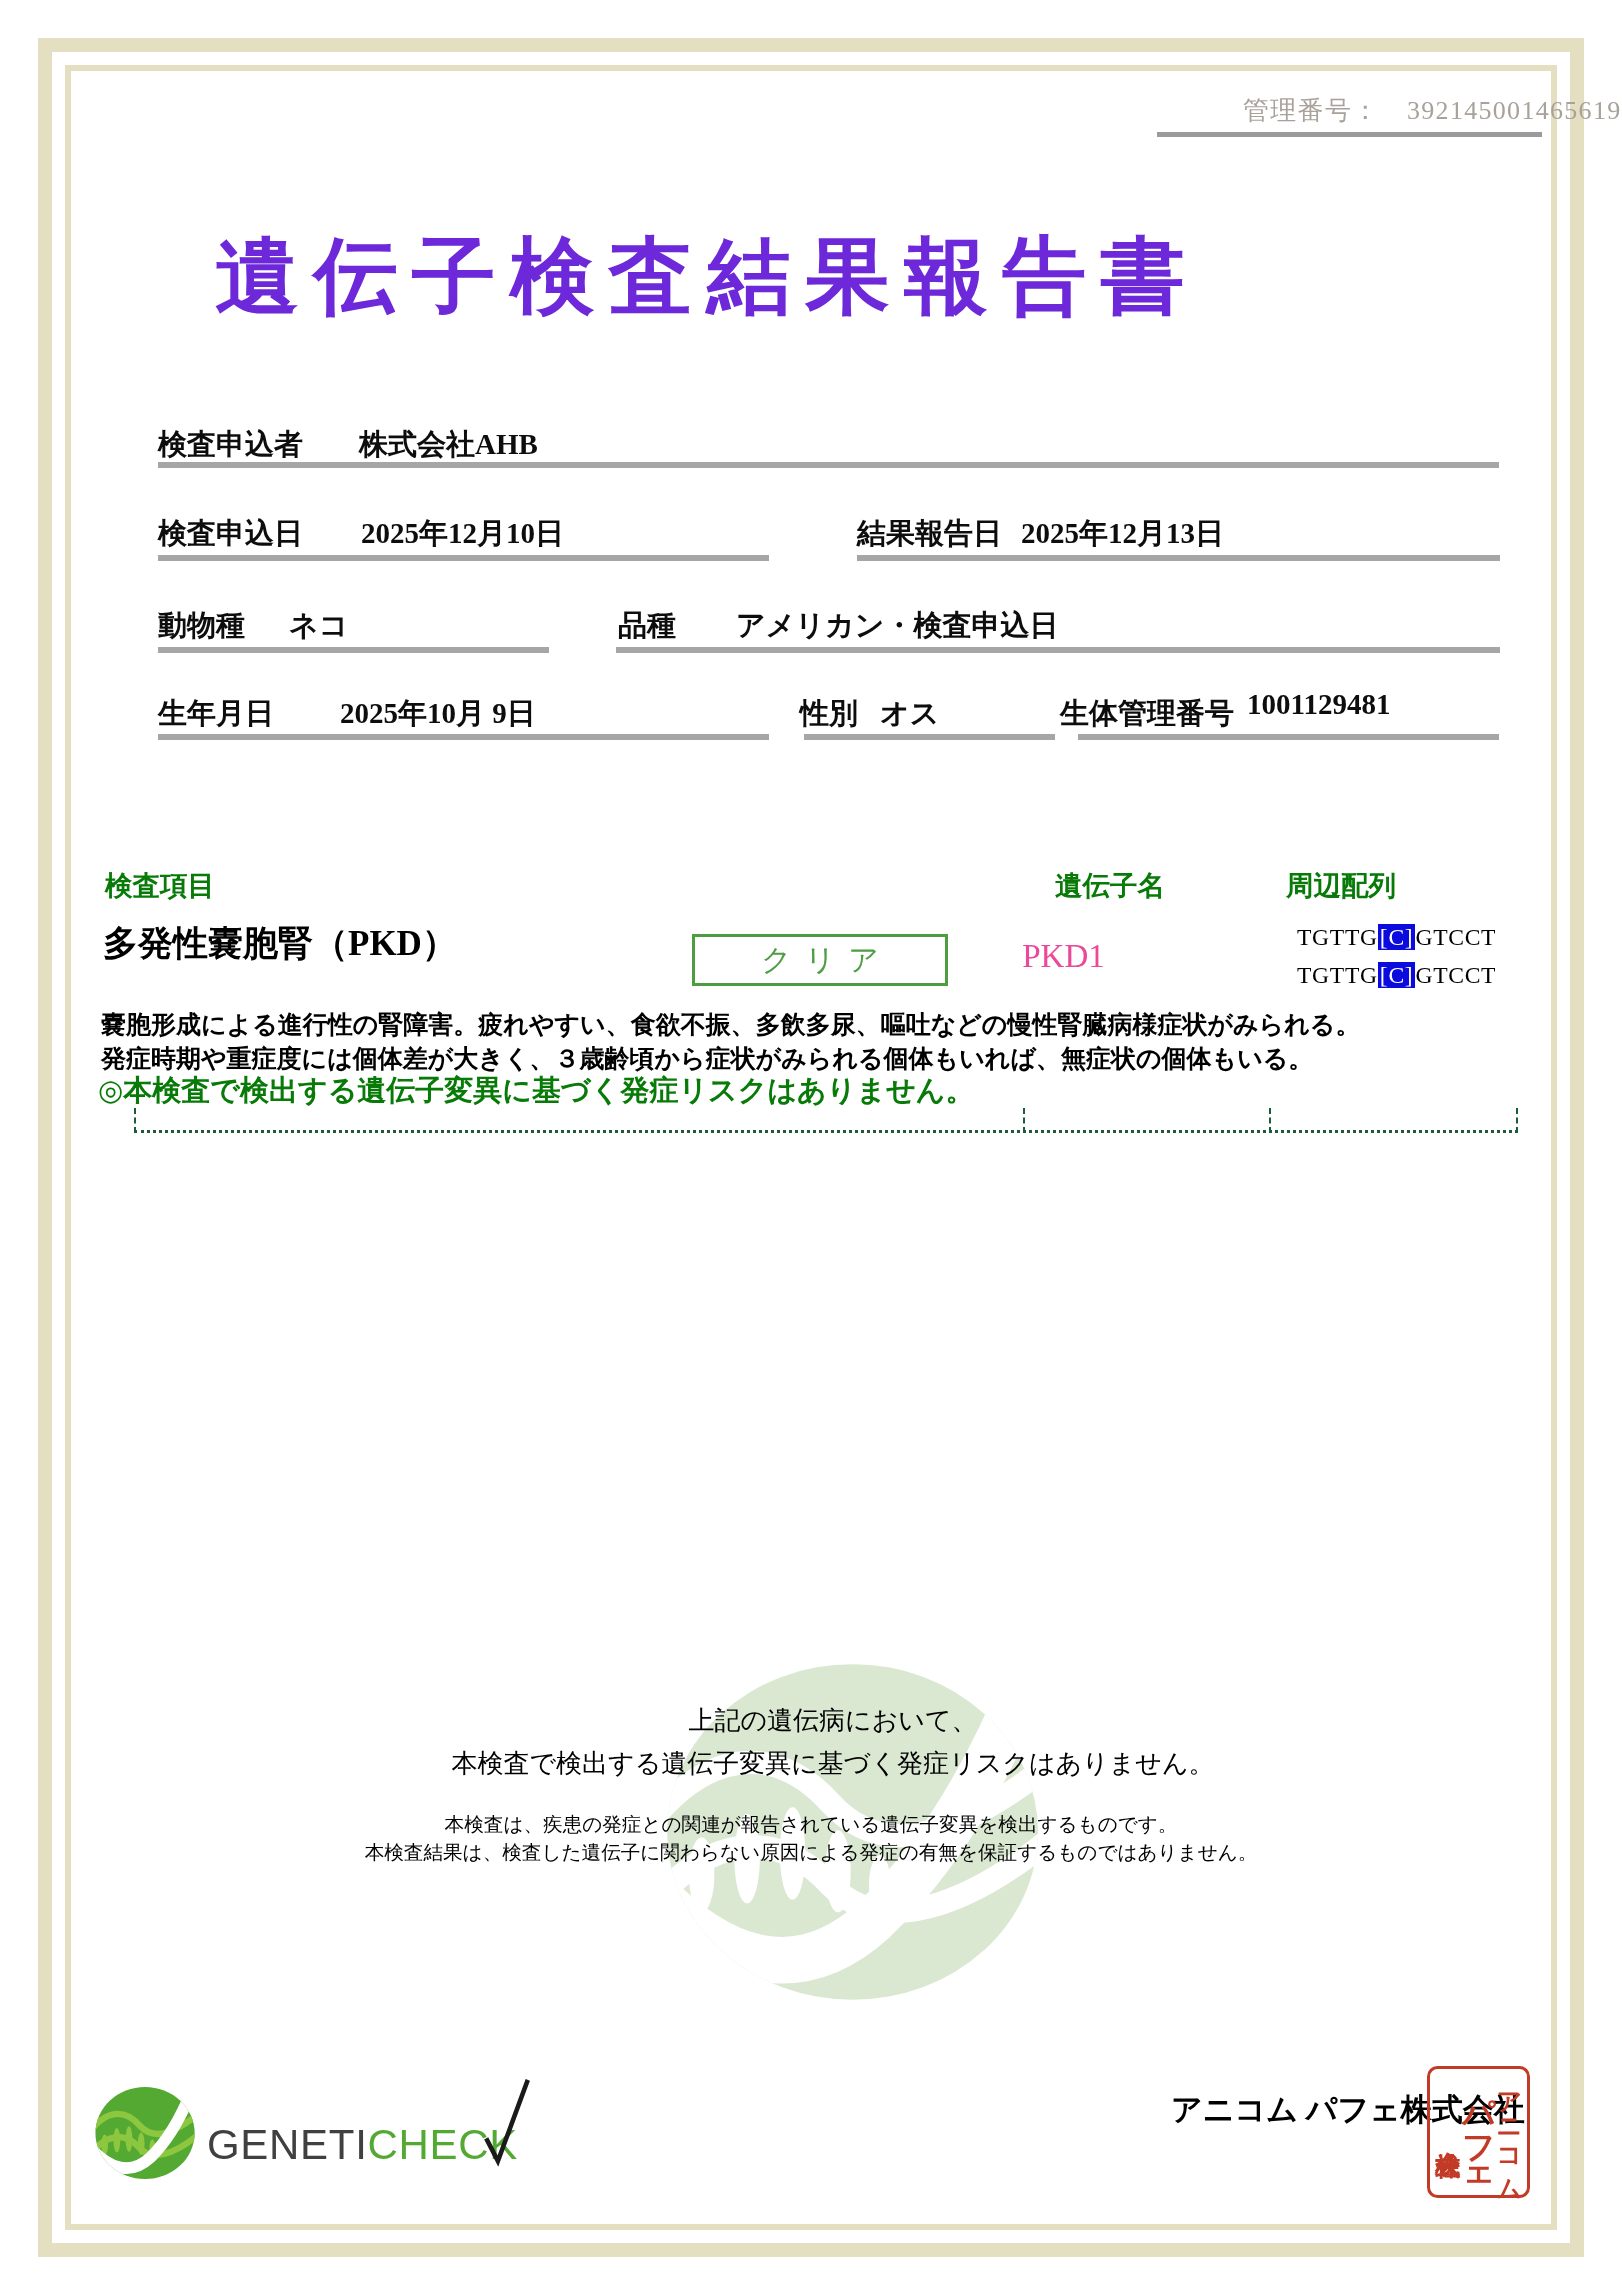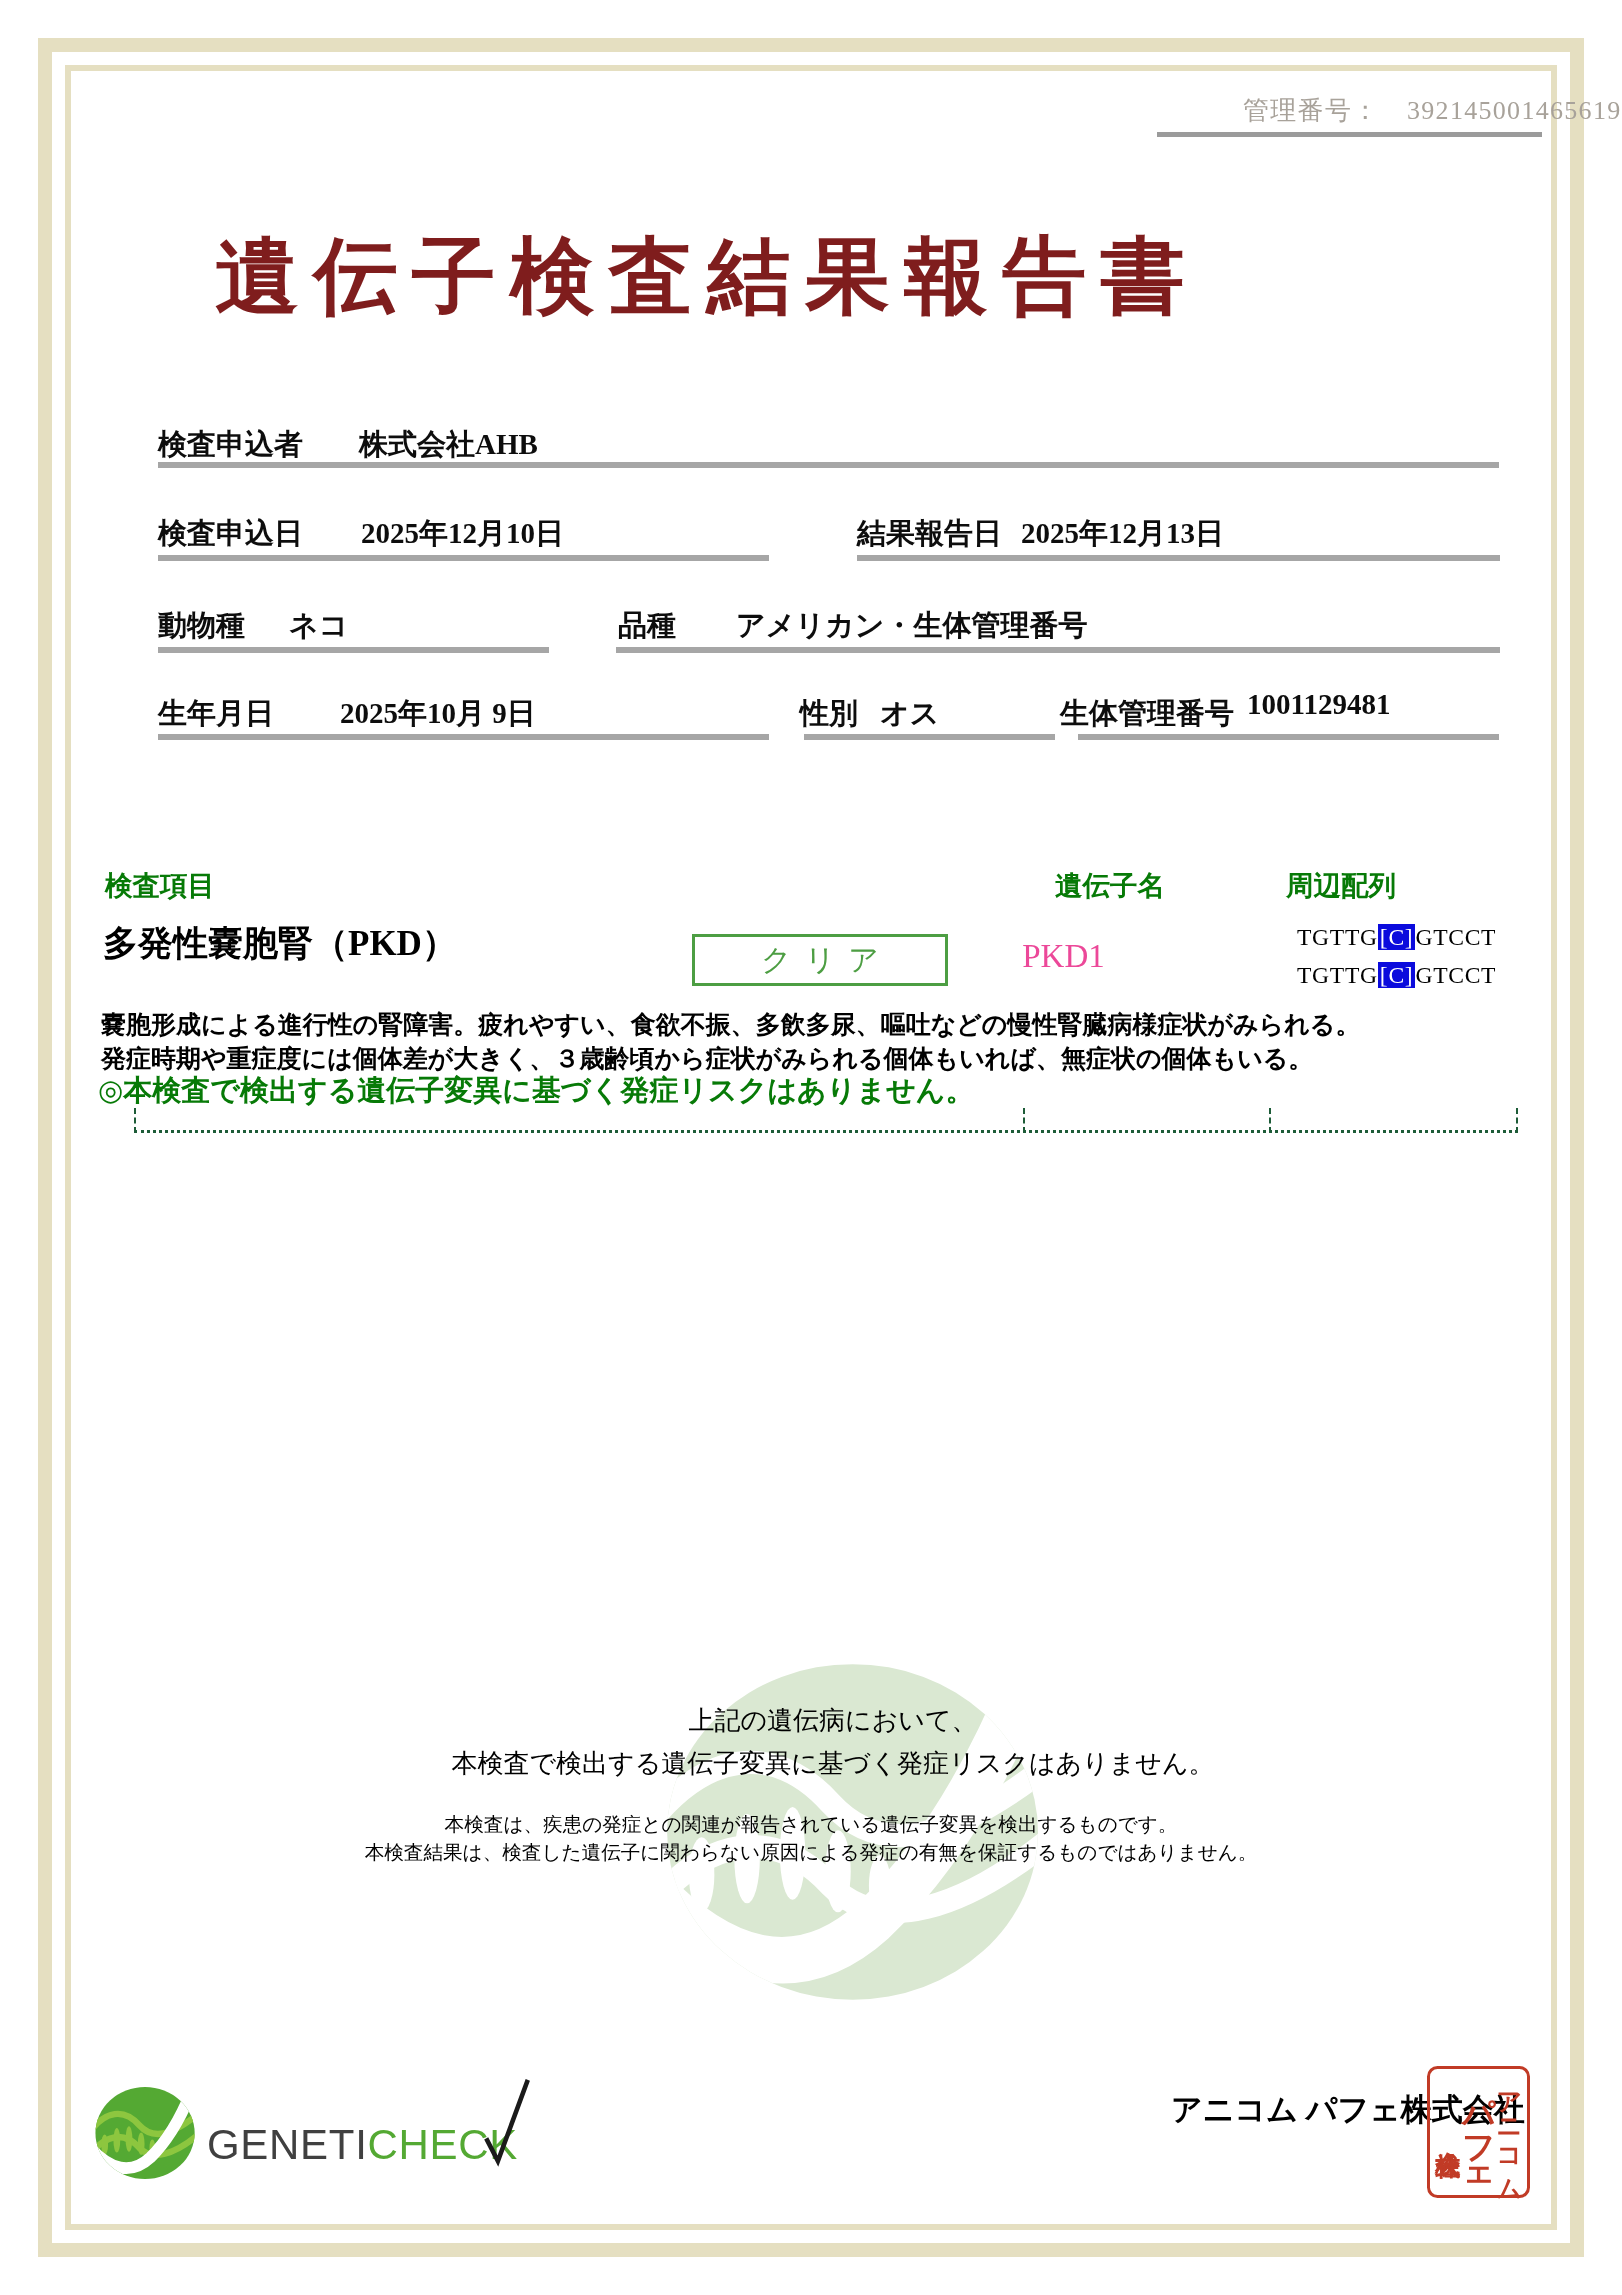--- a/index.html
+++ b/index.html
@@ -14,21 +14,21 @@
   }
   .abs{position:absolute;}
   .layer{position:absolute;z-index:1;}
   
   .frame-outer{position:absolute;left:38px;top:38px;right:38px;bottom:38px;border:14.4px solid var(--frame);z-index:0;}
   .frame-inner{position:absolute;left:65px;top:65px;right:65px;bottom:65px;border:6.5px solid var(--frame);z-index:0;}
   
   .mgmt{left:1243px;top:93px;font-size:26px;color:var(--grayText);letter-spacing:1.3px;white-space:nowrap;}
   .mgmt .val{margin-left:27.5px;}
   .mgmt-line{left:1157px;top:132px;width:385px;height:4.6px;background:#9b9b9b;}
-  .title{left:0;top:220px;width:1414px;text-align:center;font-size:84px;font-weight:600;letter-spacing:14.4px;color:#7f1d1d;white-space:nowrap;}
+  .title{left:0;top:220px;width:1414px;text-align:center;font-size:84px;font-weight:600;letter-spacing:14.4px;color:#6d28d9;white-space:nowrap;}
   
   .f{position:absolute;font-size:29px;font-weight:600;color:#0d0d0d;white-space:nowrap;z-index:1;}
   .ul{position:absolute;height:5.9px;background:var(--underline);z-index:1;}
   
   .green-h{position:absolute;font-size:27.5px;font-weight:700;color:var(--greenDark);white-space:nowrap;z-index:1;}
   .item-name{left:103px;top:920px;font-size:35px;font-weight:700;color:#000;white-space:nowrap;}
   .status-box{left:692px;top:934px;width:256px;height:52px;border:3.3px solid var(--greenMid);box-sizing:border-box;
     display:flex;align-items:center;justify-content:center;font-size:30px;color:var(--greenMid);
     letter-spacing:13px;text-indent:13px;background:#fff;}
   .gene-name{left:1008px;top:938px;width:111px;text-align:center;font-size:33px;color:#ec4899;}
@@ -96,21 +96,21 @@
 <div class="f" style="left:158px;top:514px;">検査申込日</div>
 <div class="f" style="left:361px;top:514px;">2025年12月10日</div>
 <div class="f" style="left:857px;top:514px;">結果報告日</div>
 <div class="f" style="left:1021px;top:514px;">2025年12月13日</div>
 <div class="ul" style="left:158px;top:555px;width:611px;"></div>
 <div class="ul" style="left:857px;top:555px;width:643px;"></div>
 
 <div class="f" style="left:158px;top:606px;">動物種</div>
 <div class="f" style="left:289px;top:606px;">ネコ</div>
 <div class="f" style="left:618px;top:606px;">品種</div>
-<div class="f" style="left:736px;top:606px;">アメリカン・生体管理番号</div>
+<div class="f" style="left:736px;top:606px;">アメリカン・検査申込日</div>
 <div class="ul" style="left:158px;top:647px;width:391px;"></div>
 <div class="ul" style="left:616px;top:647px;width:884px;"></div>
 
 <div class="f" style="left:158px;top:694px;">生年月日</div>
 <div class="f" style="left:340px;top:694px;">2025年10月 9日</div>
 <div class="f" style="left:800px;top:694px;text-align:center;">性別</div>
 <div class="f" style="left:880px;top:694px;">オス</div>
 <div class="f" style="left:1060px;top:694px;">生体管理番号</div>
 <div class="f" style="left:1247px;top:688px;">1001129481</div>
 <div class="ul" style="left:158px;top:734px;width:611px;"></div>

